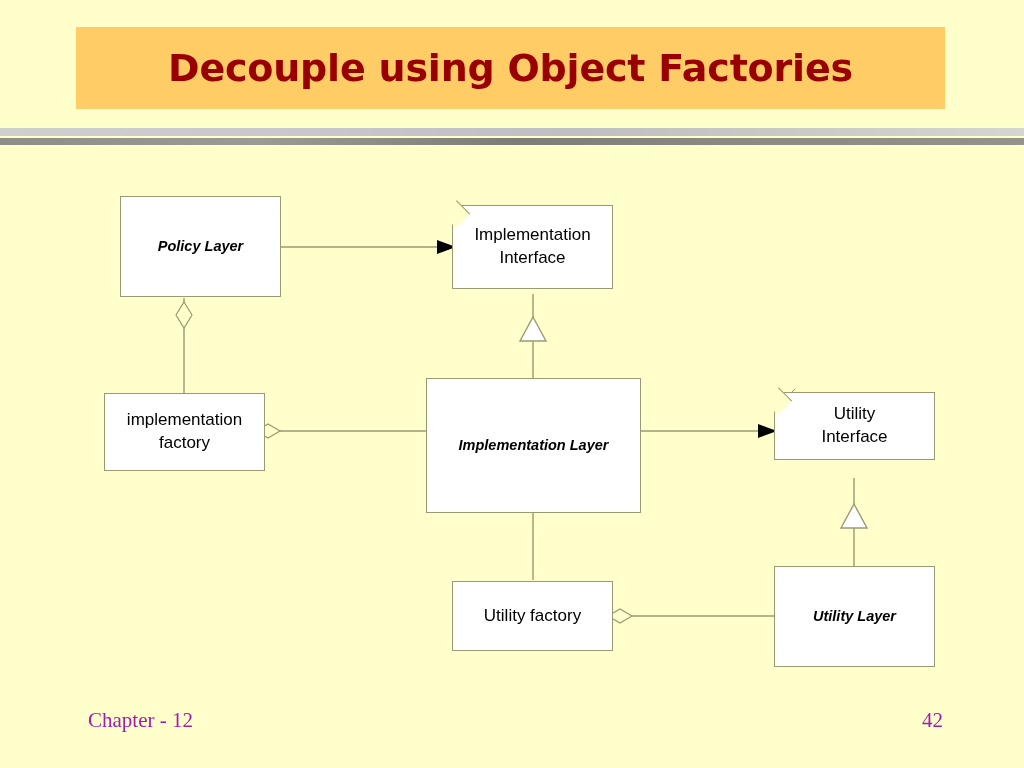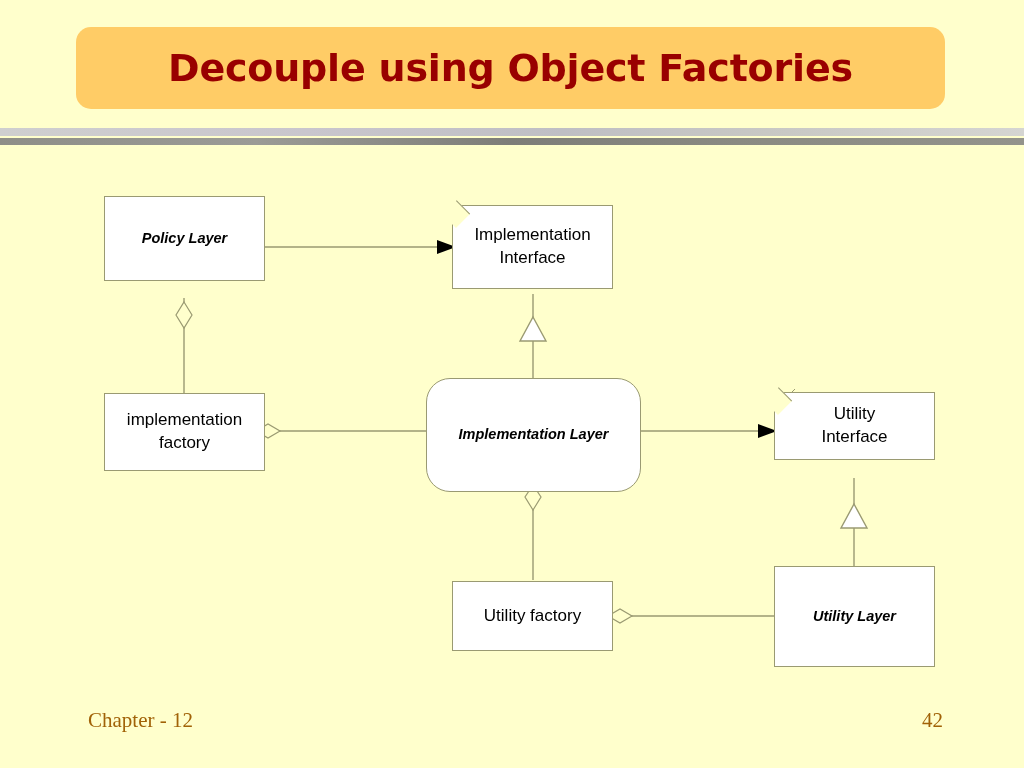--- a/index.html
+++ b/index.html
@@ -24,21 +24,20 @@
   #title-bar {
     position: absolute;
     left: 76px;
     top: 27px;
     width: 869px;
     height: 82px;
     background: #ffcc66;
     display: flex;
     align-items: center;
     justify-content: center;
-    border-radius: 15px;
   }
   #title-text {
     font-family: "DejaVu Sans", sans-serif;
     font-size: 38px;
     font-weight: bold;
     color: #990000;
     letter-spacing: -0.2px;
     white-space: nowrap;
   }
 
@@ -120,21 +119,21 @@
     width: 1024px;
     height: 768px;
     z-index: 1;
   }
 
   
   #footer-chapter, #footer-page {
     position: absolute;
     font-family: "Liberation Serif", serif;
     font-size: 21px;
-    color: #a16207;
+    color: #a21caf;
   }
   #footer-chapter { left: 88px; top: 708px; }
   #footer-page { left: 922px; top: 708px; }
 </style>
 </head>
 <body>
 
 <div id="slide">
 
   <div id="title-bar">
@@ -174,39 +173,39 @@
 
       <polygon points="184,302 192,315 184,328 176,315" fill="#ffffcc" stroke="#9a9a72" stroke-width="1.2"></polygon>
       <polygon points="280,431 268,438 256,431 268,424" fill="#ffffcc" stroke="#9a9a72" stroke-width="1.2"></polygon>
       <polygon points="533,485 541,497 533,510 525,497" fill="#ffffcc" stroke="#9a9a72" stroke-width="1.2"></polygon>
       <polygon points="632,616 620,623 608,616 620,609" fill="#ffffcc" stroke="#9a9a72" stroke-width="1.2"></polygon>
 
       <line x1="453" y1="225" x2="473" y2="205" stroke="#9a9a72" stroke-width="1"></line>
       <line x1="775" y1="409" x2="795" y2="389" stroke="#9a9a72" stroke-width="1"></line>
     </svg>
 
-    <div class="node emph" style="left:104px; top:196px; width:161px; height:85px;">
+    <div class="node emph" style="left:120px; top:196px; width:161px; height:101px;">
       <span class="label">Policy Layer</span>
     </div>
 
     <div class="node clipped" style="left:452px; top:205px; width:161px; height:84px;">
       <span class="label">
         <span>Implementation</span><br>
         <span>Interface</span>
       </span>
     </div>
 
     <div class="node" style="left:104px; top:393px; width:161px; height:78px;">
       <span class="label">
         <span>implementation</span><br>
         <span>factory</span>
       </span>
     </div>
 
-    <div class="node emph" style="left:426px; top:378px; width:215px; height:114px;border-radius:24px;">
+    <div class="node emph" style="left:426px; top:378px; width:215px; height:135px;">
       <span class="label">Implementation Layer</span>
     </div>
 
     <div class="node clipped" style="left:774px; top:392px; width:161px; height:68px;">
       <span class="label">
         <span>Utility</span><br>
         <span>Interface</span>
       </span>
     </div>
 

